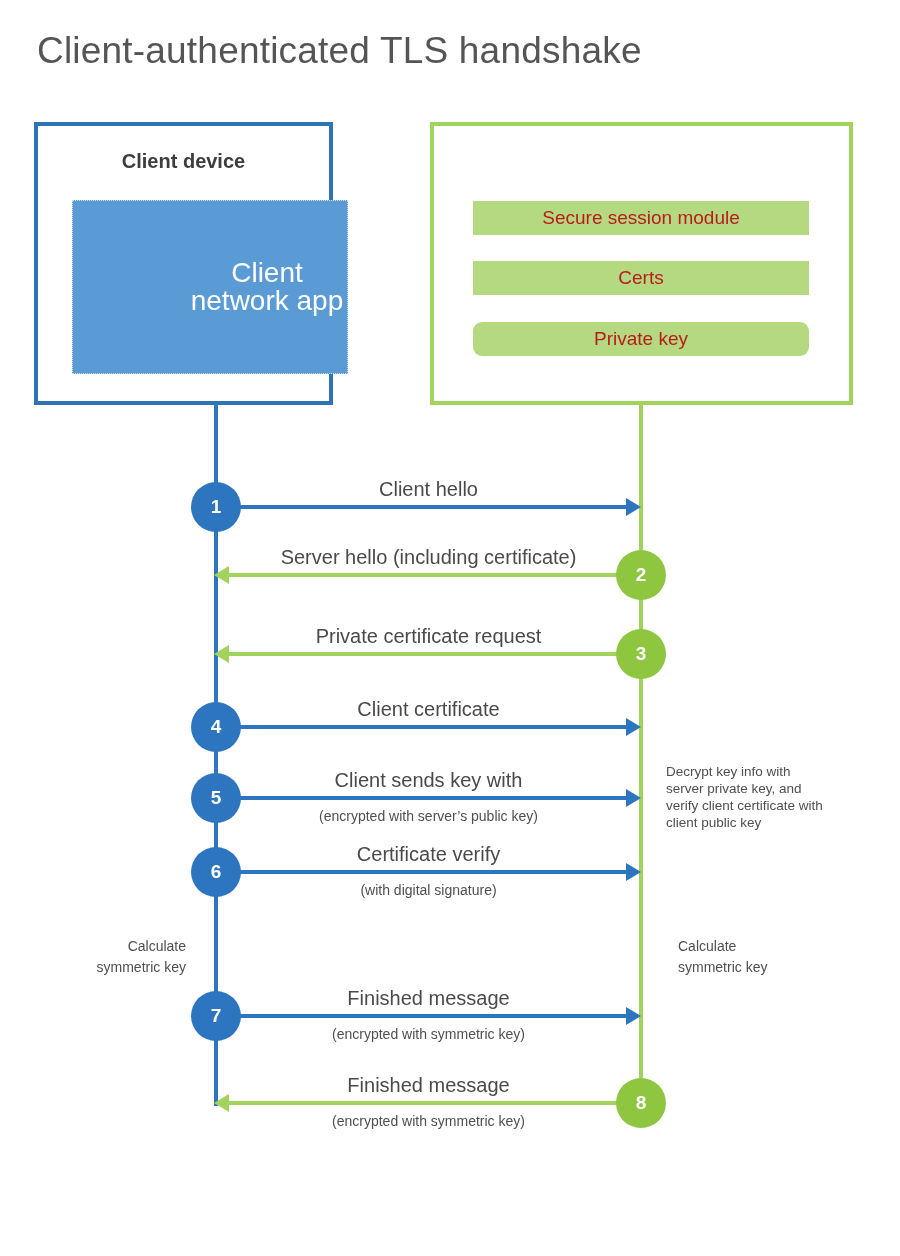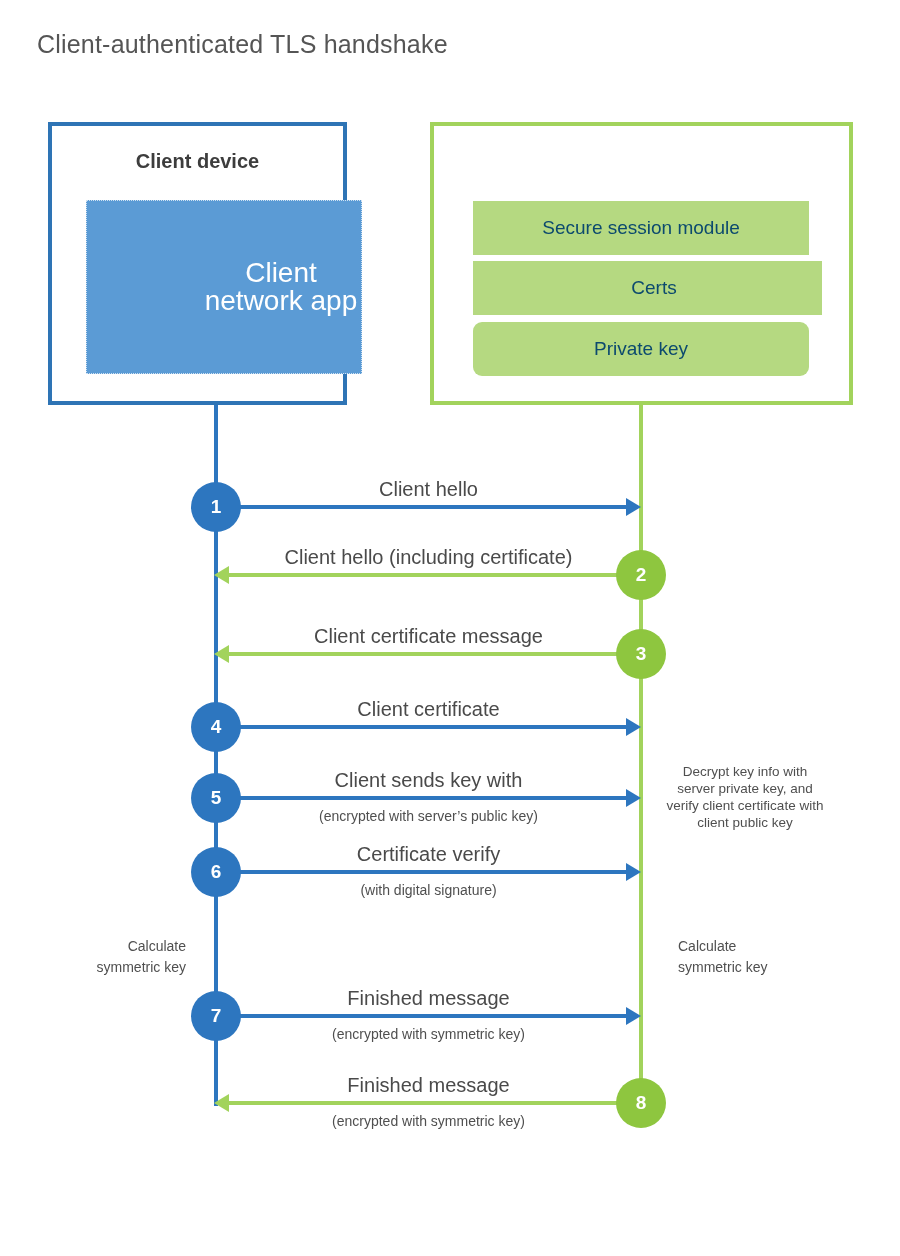--- a/index.html
+++ b/index.html
@@ -2,44 +2,44 @@
 <html style="--blue-border: #2e74b5; --blue-fill: #5b9bd5; --blue-accent: #2d76bf; --green-accent: #8ec63f; --green-line: #a2d35c; --green-fill: #b5d981;"><head>
 <meta charset="utf-8">
 <style>
   html,body{margin:0;padding:0;background:#ffffff;}
   .canvas{
     position:relative;width:900px;height:1256px;background:#fff;overflow:hidden;
     font-family:"Liberation Sans",sans-serif;
   }
   .page-title{
     position:absolute;left:37px;top:30px;margin:0;
-    font-size:25px;font-weight:300;color:#555555;letter-spacing:.2px;
+    font-size:37px;font-weight:300;color:#555555;letter-spacing:.2px;
   }
   
   .box{position:absolute;top:122px;height:283px;background:#fff;box-sizing:border-box;}
-  .box.client{left:48px;width:299px;border:4px solid var(--blue-border,#2e74b5);padding-left:10px;}
+  .box.client{left:34px;width:299px;border:4px solid var(--blue-border,#2e74b5);padding-left:10px;}
   .box.server{left:430px;width:423px;border:4px solid var(--green-line,#a2d35c);}
   .box-title{
     position:absolute;left:0;right:0;top:24px;text-align:center;
     font-size:20px;font-weight:bold;color:#3d3d3d;
   }
   .app{
     position:absolute;left:34px;top:74px;width:276px;height:174px;
     background:var(--blue-fill,#5b9bd5);border:1px dotted #cfe2f3;box-sizing:border-box;
     display:flex;align-items:center;justify-content:flex-end;text-align:center;
     color:#ffffff;font-size:28px;line-height:28px;
   }
   .app span{display:block;width:160px;}
   .bar{
-    position:absolute;left:39px;width:336px;height:54px;
+    position:absolute;left:39px;width:336px;height:34px;
     background:var(--green-fill,#b5d981);
     display:flex;align-items:center;justify-content:center;
-    color:#0c4a6e;font-size:19px;
+    color:#b91c1c;font-size:19px;
   }
-  .bar.b0{top:75px;} .bar.b1{top:135px;padding-left:13px;} .bar.b2{top:196px;border-radius:9px;}
+  .bar.b0{top:75px;} .bar.b1{top:135px;} .bar.b2{top:196px;border-radius:9px;}
   
   .lifeline{position:absolute;width:4px;}
   .lifeline.client{left:214px;top:405px;height:701px;background:var(--blue-accent,#2d76bf);}
   .lifeline.server{left:639px;top:405px;height:698px;background:var(--green-line,#a2d35c);}
   
   .step{position:absolute;left:0;width:900px;height:0;}
   .arrow-line{position:absolute;top:-2px;height:4px;}
   .ltr .arrow-line{left:216px;width:412px;background:var(--blue-accent,#2d76bf);}
   .rtl .arrow-line{left:229px;width:412px;background:var(--green-line,#a2d35c);}
   .arrow-head{position:absolute;top:-9px;width:0;height:0;
@@ -56,21 +56,21 @@
   .step-label{
     position:absolute;left:216px;width:425px;top:-29px;text-align:center;
     font-size:20px;color:#4a4a4a;
   }
   .step-sublabel{
     position:absolute;left:216px;width:425px;top:10px;text-align:center;
     font-size:14px;color:#4f4f4f;
   }
   
   .note{position:absolute;color:#4f4f4f;}
-  .note.decrypt{left:666px;top:763px;width:158px;font-size:13.5px;line-height:17px;text-align:center;}
+  .note.decrypt{left:666px;top:763px;width:158px;font-size:13.5px;line-height:17px;text-align:left;}
   .note.calc-left{left:86px;top:936px;width:100px;font-size:14px;line-height:21px;text-align:right;}
   .note.calc-right{left:678px;top:936px;width:100px;font-size:14px;line-height:21px;text-align:left;}
 </style>
 </head>
 <body>
 
 <div class="canvas">
 
   <h1 class="page-title">Client-authenticated TLS handshake</h1>
 
@@ -93,28 +93,28 @@
   <div class="step ltr" style="top:507px">
     <div class="arrow-line"></div>
     <div class="arrow-head"></div>
     <div class="step-label">Client hello</div>
     <div class="step-badge">1</div>
   </div>
 
   <div class="step rtl" style="top:575px">
     <div class="arrow-line"></div>
     <div class="arrow-head"></div>
-    <div class="step-label">Client hello (including certificate)</div>
+    <div class="step-label">Server hello (including certificate)</div>
     <div class="step-badge">2</div>
   </div>
 
   <div class="step rtl" style="top:654px">
     <div class="arrow-line"></div>
     <div class="arrow-head"></div>
-    <div class="step-label">Client certificate message</div>
+    <div class="step-label">Private certificate request</div>
     <div class="step-badge">3</div>
   </div>
 
   <div class="step ltr" style="top:727px">
     <div class="arrow-line"></div>
     <div class="arrow-head"></div>
     <div class="step-label">Client certificate</div>
     <div class="step-badge">4</div>
   </div>
 

